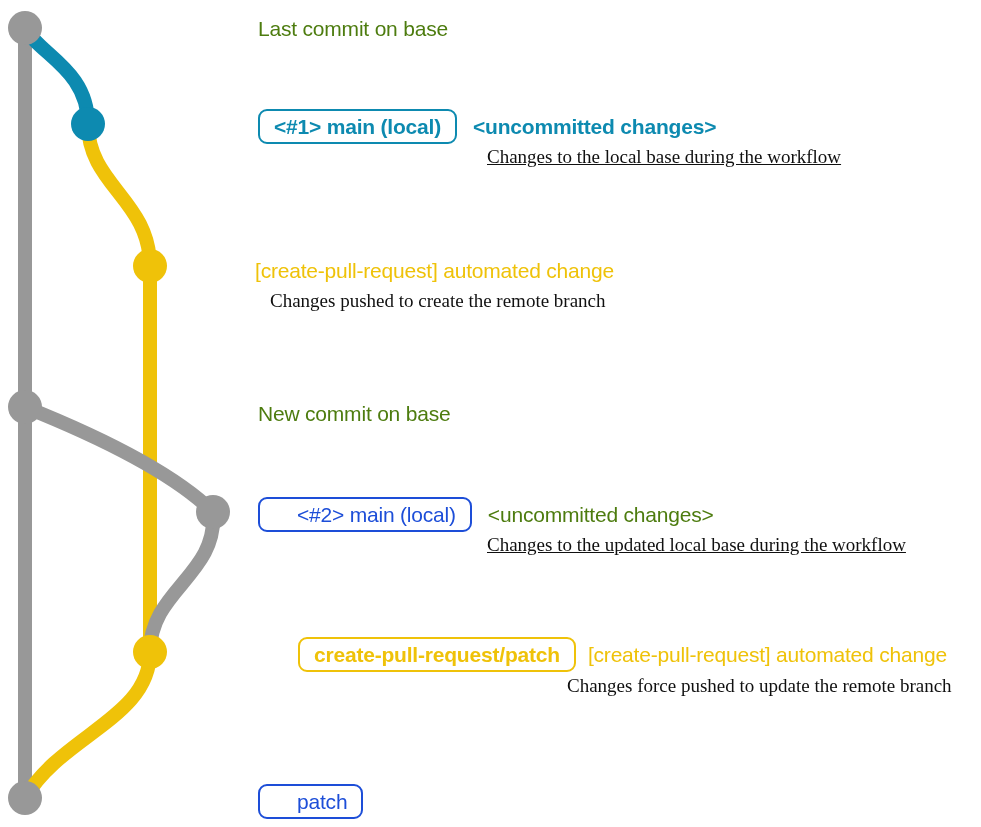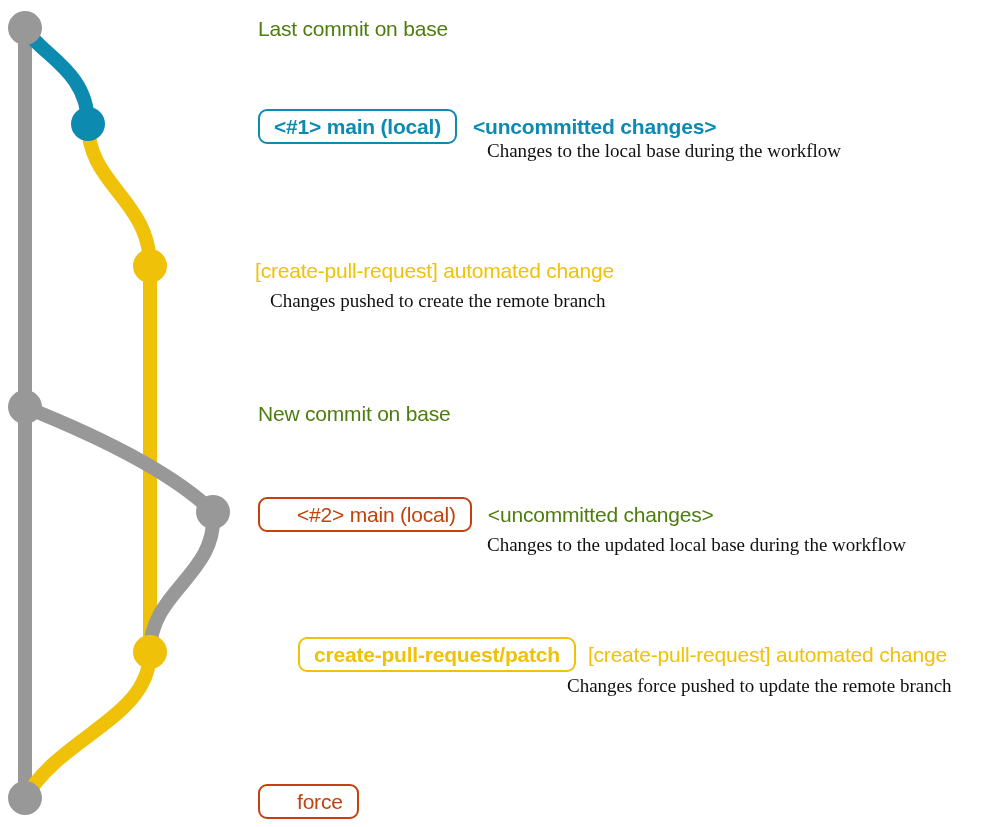--- a/index.html
+++ b/index.html
@@ -62,21 +62,21 @@
     font-family: "Liberation Serif", serif;
     font-size: 19px;
     color: #101010;
     white-space: nowrap;
     line-height: 1;
   }
   .gap-12 { margin-left: 12px; }
   .gap-16 { margin-left: 16px; }
   .c-blue   { color: #0d8ab0; text-align: right; }
   .c-yellow { color: #efc209; }
-  .c-gray   { color: #c2410c; padding-left: 37px; }
+  .c-gray   { color: #1d4ed8; padding-left: 37px; }
   .c-graytx { color: #4d7c0f; }
 </style>
 </head>
 <body>
 
 <svg id="graph-canvas" viewBox="0 0 981 827" xmlns="http://www.w3.org/2000/svg">
 
   <path d="M 25,28 L 25,798" fill="none" stroke="#989898" stroke-width="14" stroke-linecap="round"></path>
 
   <path d="M 25,28 C 40,55 88,70 88,124" fill="none" stroke="#0d8ab0" stroke-width="14" stroke-linecap="round"></path>
@@ -101,38 +101,38 @@
 </svg>
 
 <div class="row" style="left:258px; top:12px; height:32px;">
   <span class="subject c-graytx">Last commit on base</span>
 </div>
 
 <div class="row" style="left:258px; top:108px; height:36px;">
   <span class="badge c-blue">&lt;#1&gt; main (local)</span>
   <span class="subject bold c-blue gap-16">&lt;uncommitted changes&gt;</span>
 </div>
-<div class="desc" style="left:487px; top:141px;">Changes to the local base during the workflow</div>
+<div class="desc" style="left:487px; top:147px;text-decoration:underline;">Changes to the local base during the workflow</div>
 
 <div class="row" style="left:255px; top:254px; height:32px;">
   <span class="subject c-yellow">[create-pull-request] automated change</span>
 </div>
 <div class="desc" style="left:270px; top:291px;">Changes pushed to create the remote branch</div>
 
 <div class="row" style="left:258px; top:397px; height:32px;align-items:center;">
   <span class="subject c-graytx">New commit on base</span>
 </div>
 
 <div class="row" style="left:258px; top:496px; height:36px;">
   <span class="badge thin c-gray">&lt;#2&gt; main (local)</span>
   <span class="subject c-graytx gap-16">&lt;uncommitted changes&gt;</span>
 </div>
-<div class="desc" style="left:487px; top:535px;">Changes to the updated local base during the workflow</div>
+<div class="desc" style="left:487px; top:535px;text-decoration:underline;">Changes to the updated local base during the workflow</div>
 
 <div class="row" style="left:258px; top:636px; height:36px;padding-left:40px;">
   <span class="badge c-yellow">create-pull-request/patch</span>
   <span class="subject c-yellow gap-12">[create-pull-request] automated change</span>
 </div>
 <div class="desc" style="left:567px; top:676px;">Changes force pushed to update the remote branch</div>
 
 <div class="row" style="left:258px; top:783px; height:36px;">
-  <span class="badge thin c-gray">force</span>
+  <span class="badge thin c-gray">patch</span>
 </div>
 
 </body></html>

